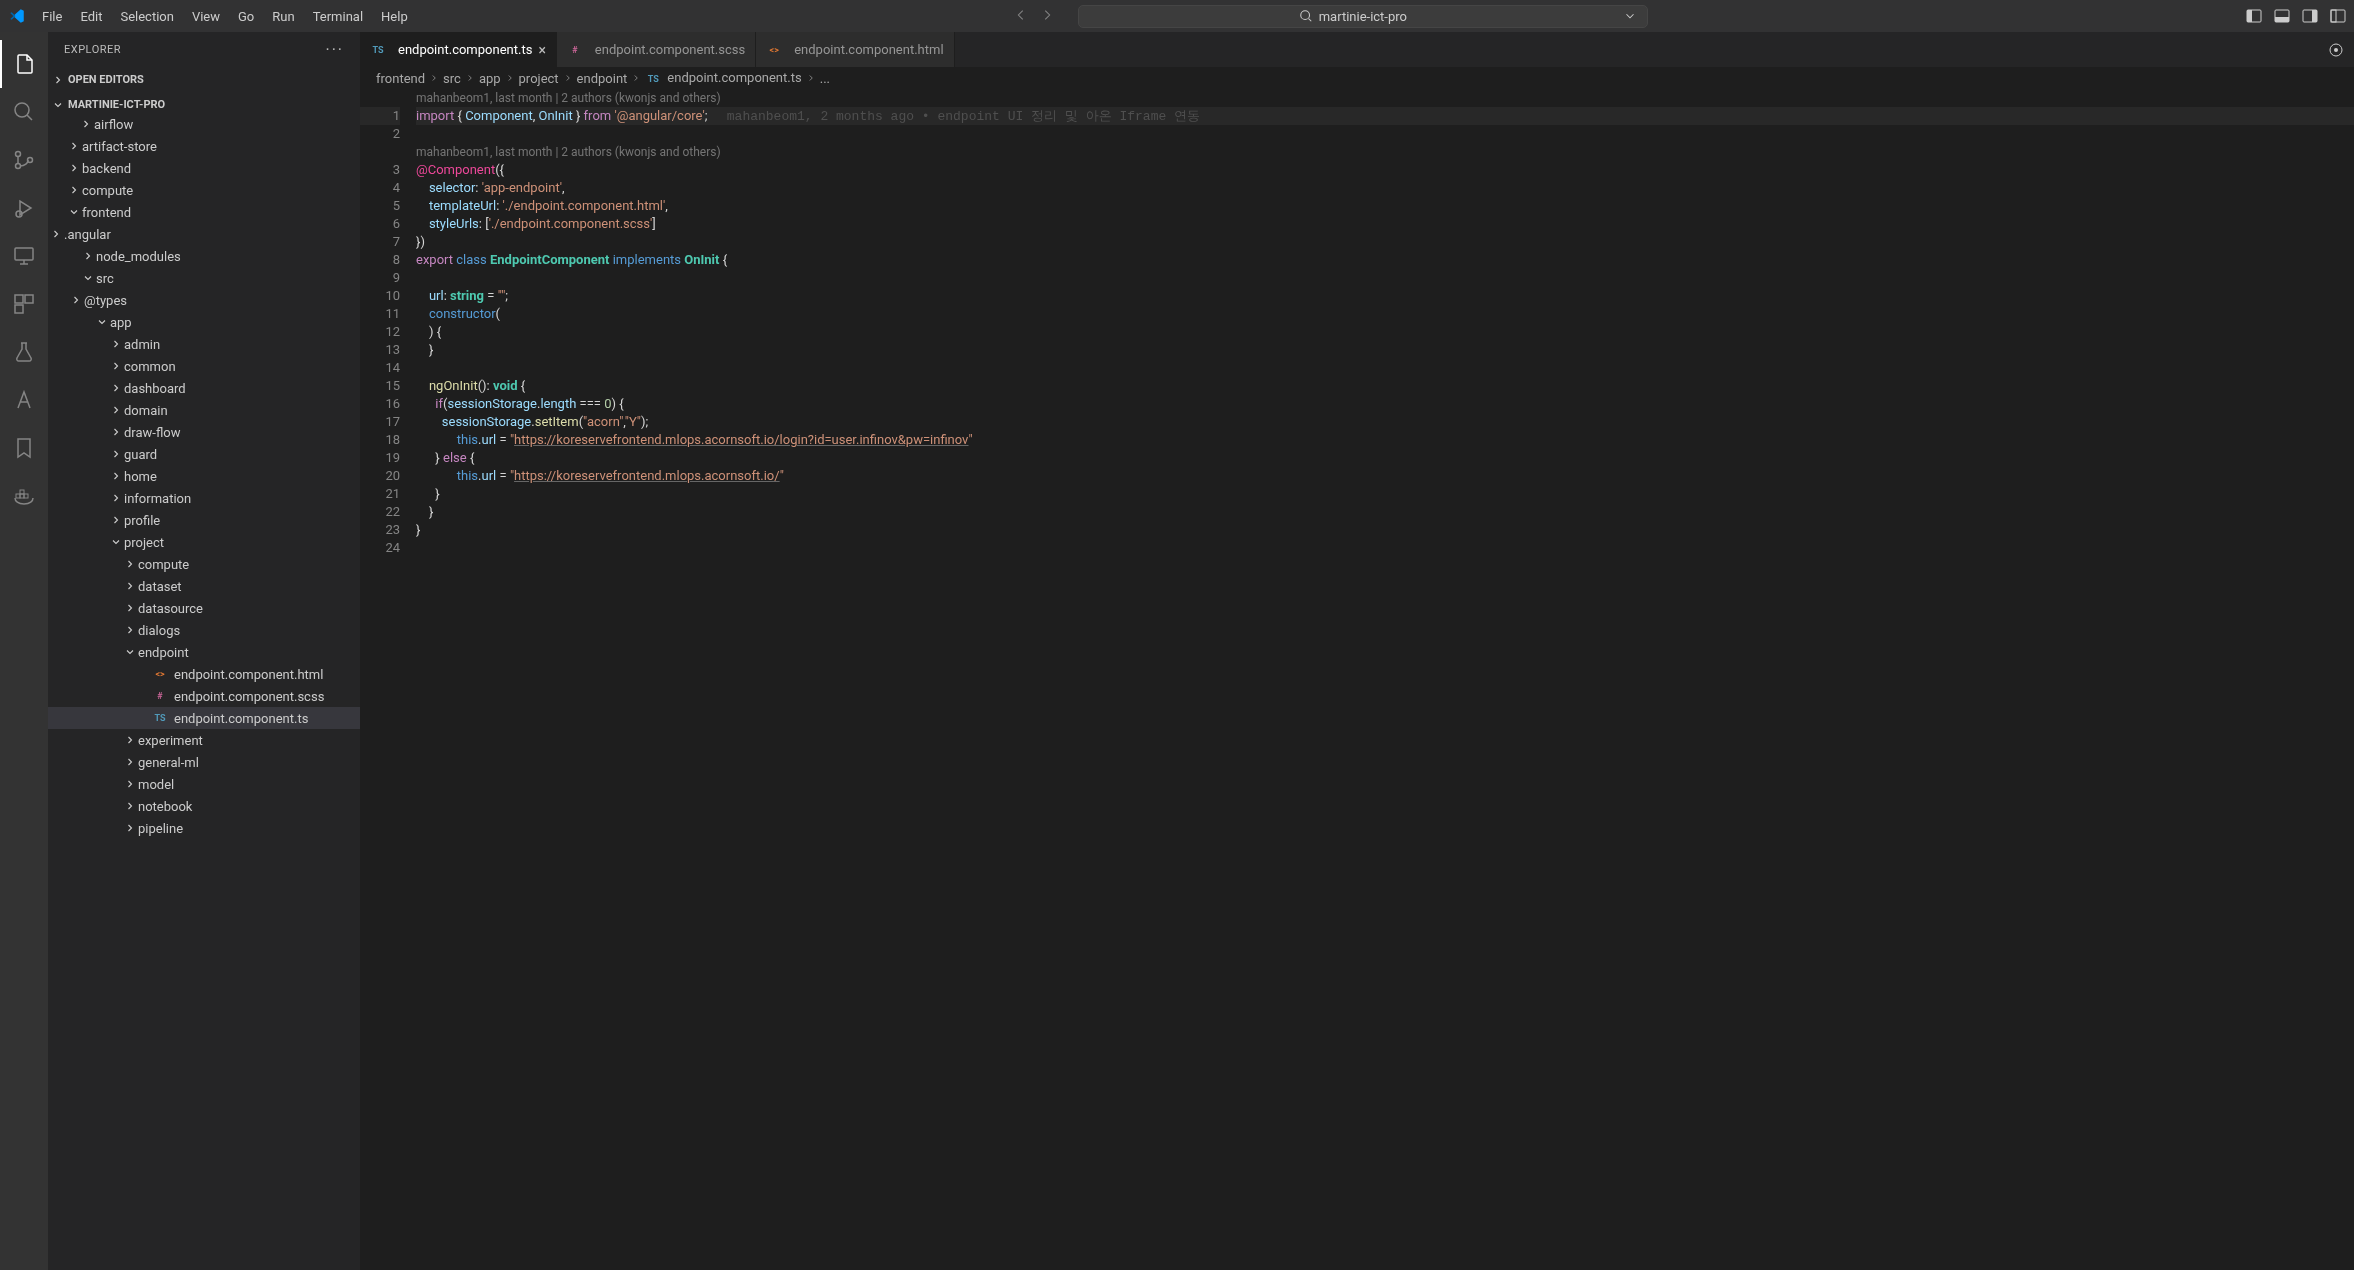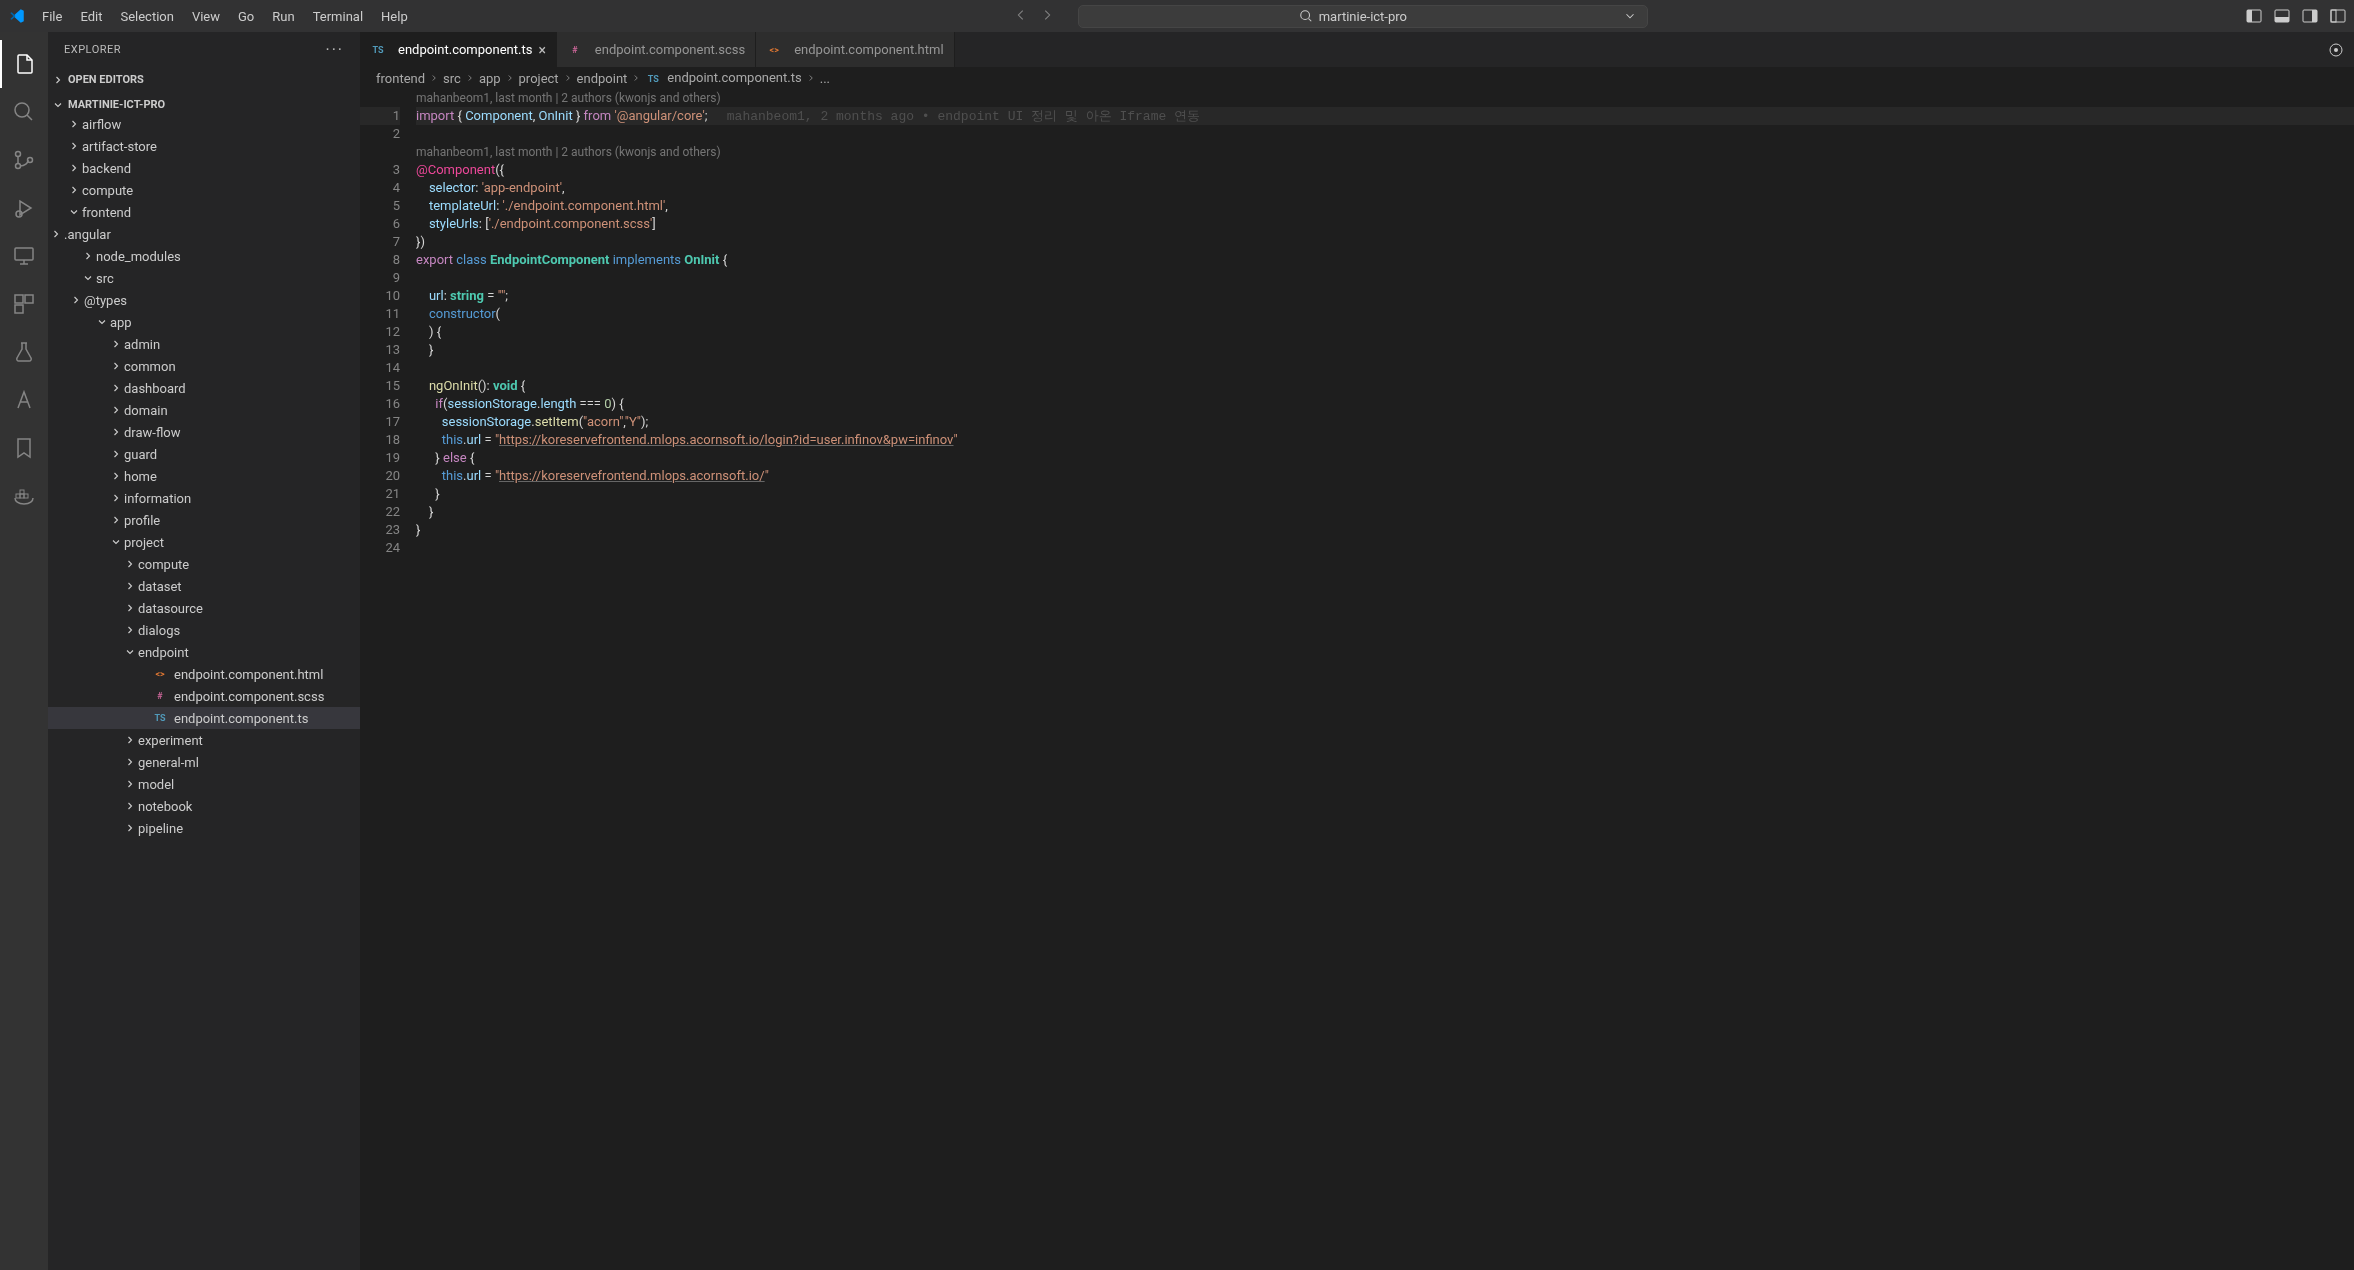--- a/index.html
+++ b/index.html
@@ -275,21 +275,21 @@
     .kw { color: #c586c0; }
     .type { color: #4ec9b0; font-weight: bold; }
     .str { color: #ce9178; }
     .fn { color: #dcdcaa; }
     .prop { color: #9cdcfe; }
     .decorator { color: #ec4899; }
     .punct { color: #d4d4d4; }
     .num { color: #b5cea8; }
     .obj { color: #9cdcfe; }
     .kw2 { color: #569cd6; }
-    .this { color: #569cd6; }
+    .this { color: #569cd6; margin-left: 15px; }
     .underline-str {
       color: #ce9178;
       text-decoration: underline;
       text-decoration-color: #666;
     }
     .chevron svg { display: block; }
   </style>
 </head>
 <body>
 
@@ -440,21 +440,21 @@
     <div class="sidebar-section">
       <div class="sidebar-section-header">
         <span class="chevron">
             <svg width="12" height="12" viewBox="0 0 16 16">
               <path d="M4 6l4 4 4-4" stroke="#ccc" stroke-width="1.5" fill="none"></path>
             </svg>
           </span>
         <span>MARTINIE-ICT-PRO</span>
       </div>
       <div class="tree-container" id="tree-container">
-          <div class="tree-item" style="padding-left: 18px;">
+          <div class="tree-item" style="padding-left: 30px;">
             <span class="chevron">
               <svg width="12" height="12" viewBox="0 0 16 16">
                 <path d="M6 4l4 4-4 4" stroke="#ccc" stroke-width="1.5" fill="none"></path>
               </svg>
             </span>
             <span>airflow</span>
           </div>
           <div class="tree-item" style="padding-left: 18px;">
             <span class="chevron">
               <svg width="12" height="12" viewBox="0 0 16 16">

